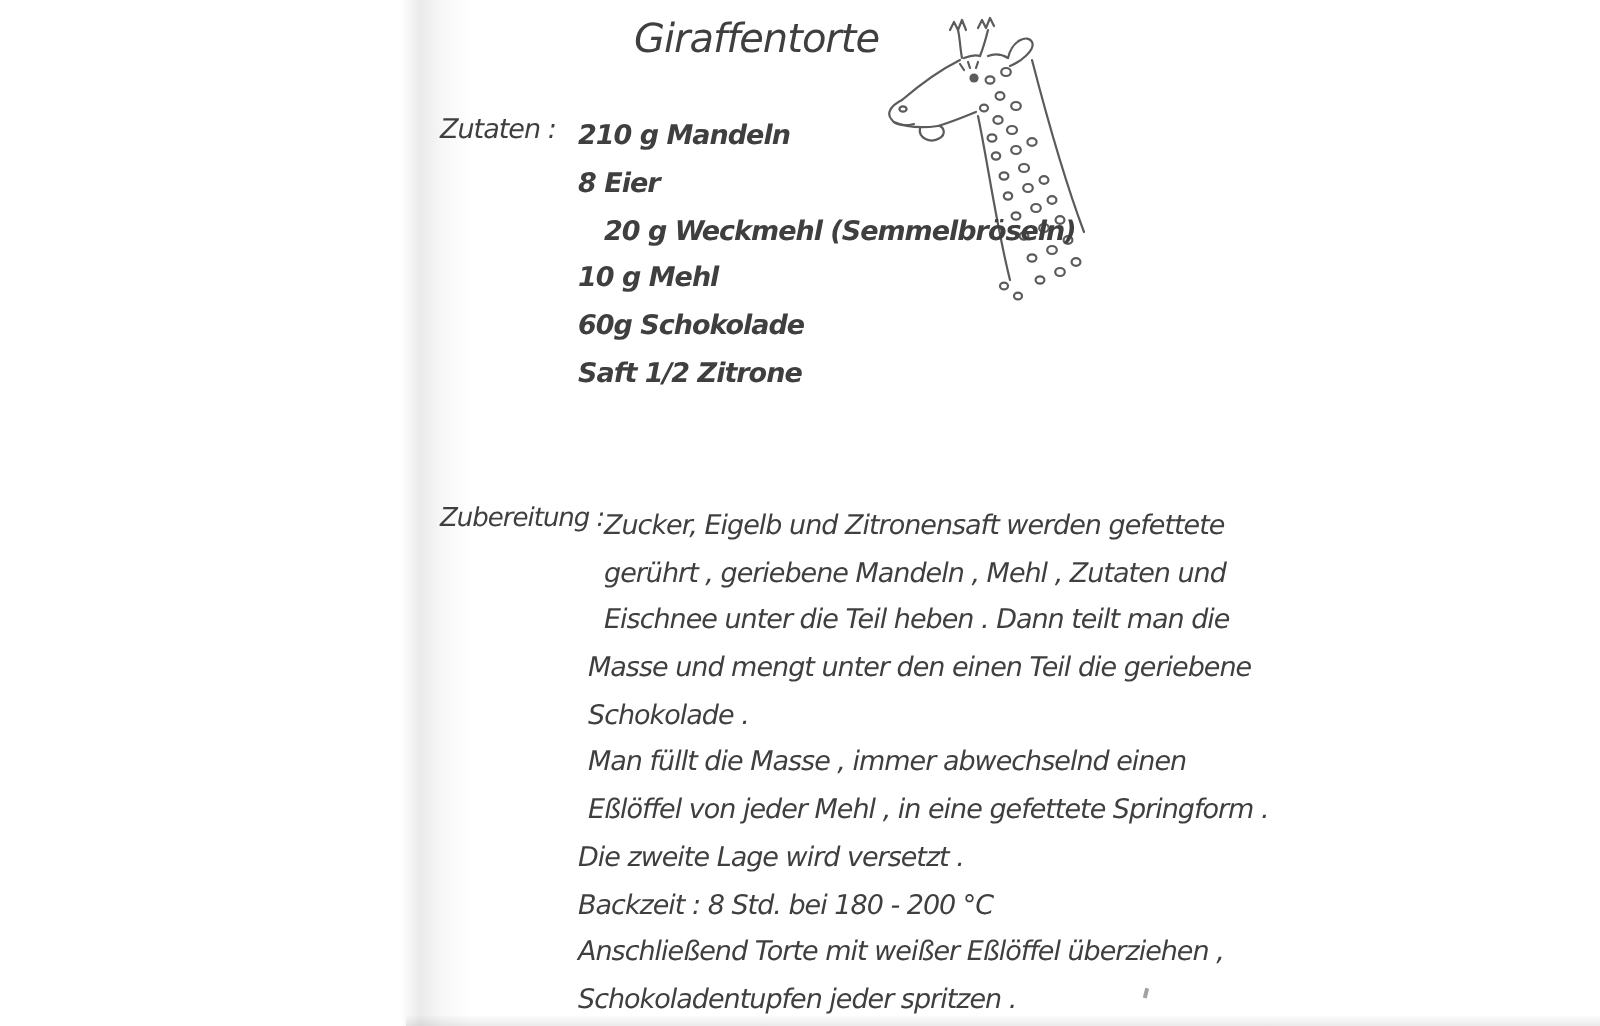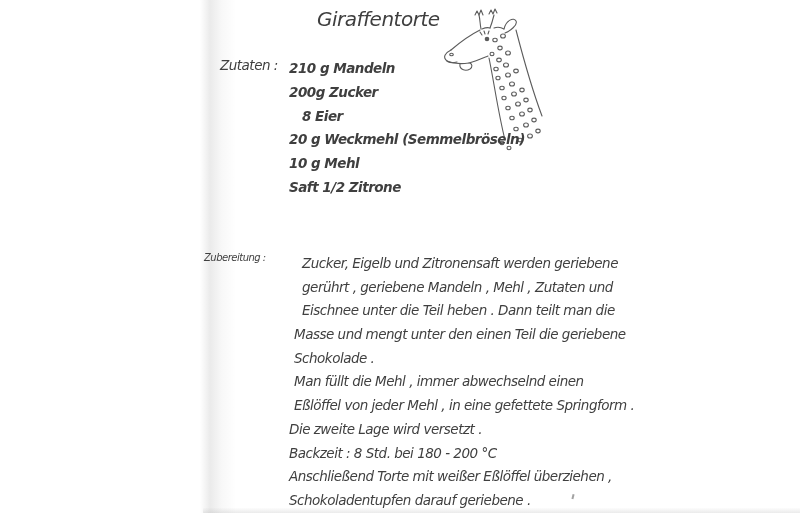--- a/index.html
+++ b/index.html
@@ -36,21 +36,21 @@
   }
   .ing-label {
     position:absolute; left:220px; top:57px; font-size:13.5px; white-space:nowrap;
   }
   .ing-list {
     position:absolute; left:289px; top:57px; font-size:13.5px;font-weight:bold;
   }
   .ing-list .row { display:block; height:23.8px; line-height:23.8px; white-space:nowrap; }
   .ing-list .row:nth-child(3) { padding-left:13px; }
   .prep-label {
-    position:absolute; left:204px; top:252px; font-size:10px; white-space:nowrap;
+    position:absolute; left:220px; top:252px; font-size:13px; white-space:nowrap;
   }
   .prep-list {
     position:absolute; left:289px; top:252px; font-size:13.5px;
   }
   .prep-list .row { display:block; height:23.7px; line-height:23.7px; white-space:nowrap; }
   .prep-list .row:nth-child(-n+3) { padding-left:13px; }
   .prep-list .row:nth-child(n+4):nth-child(-n+7) { padding-left:5px; }
   .stray-mark {
     position:absolute; left:572px; top:494px; width:1.5px; height:5px;
     background:rgba(70,70,70,0.5); transform:rotate(14deg);
@@ -121,36 +121,36 @@
   <ellipse cx="92" cy="134" rx="2.4" ry="2"></ellipse>
   <ellipse cx="100" cy="129" rx="2.2" ry="1.9"></ellipse>
   <ellipse cx="64" cy="141" rx="2" ry="1.7"></ellipse>
   <ellipse cx="71" cy="146" rx="2" ry="1.7"></ellipse>
 </svg>
 
 <div class="hand ing-label">Zutaten :</div>
 
 <div class="hand ing-list">
   <span class="row">210 g Mandeln</span>
-  <span class="row">200g Zucker</span>
   <span class="row">8 Eier</span>
   <span class="row">20 g Weckmehl (Semmelbröseln)</span>
   <span class="row">10 g Mehl</span>
+  <span class="row">60g Schokolade</span>
   <span class="row">Saft 1/2 Zitrone</span>
 </div>
 
 <div class="hand prep-label">Zubereitung :</div>
 
 <div class="hand prep-list">
-  <span class="row">Zucker, Eigelb und Zitronensaft werden geriebene</span>
+  <span class="row">Zucker, Eigelb und Zitronensaft werden gefettete</span>
   <span class="row">gerührt , geriebene Mandeln , Mehl , Zutaten und</span>
   <span class="row">Eischnee unter die Teil heben . Dann teilt man die</span>
   <span class="row">Masse und mengt unter den einen Teil die geriebene</span>
   <span class="row">Schokolade .</span>
-  <span class="row">Man füllt die Mehl , immer abwechselnd einen</span>
+  <span class="row">Man füllt die Masse , immer abwechselnd einen</span>
   <span class="row">Eßlöffel von jeder Mehl , in eine gefettete Springform .</span>
   <span class="row">Die zweite Lage wird versetzt .</span>
   <span class="row">Backzeit : 8 Std. bei 180 - 200 °C</span>
   <span class="row">Anschließend Torte mit weißer Eßlöffel überziehen ,</span>
-  <span class="row">Schokoladentupfen darauf geriebene .</span>
+  <span class="row">Schokoladentupfen jeder spritzen .</span>
 </div>
 
 <div class="stray-mark"></div>
 
 </body></html>

